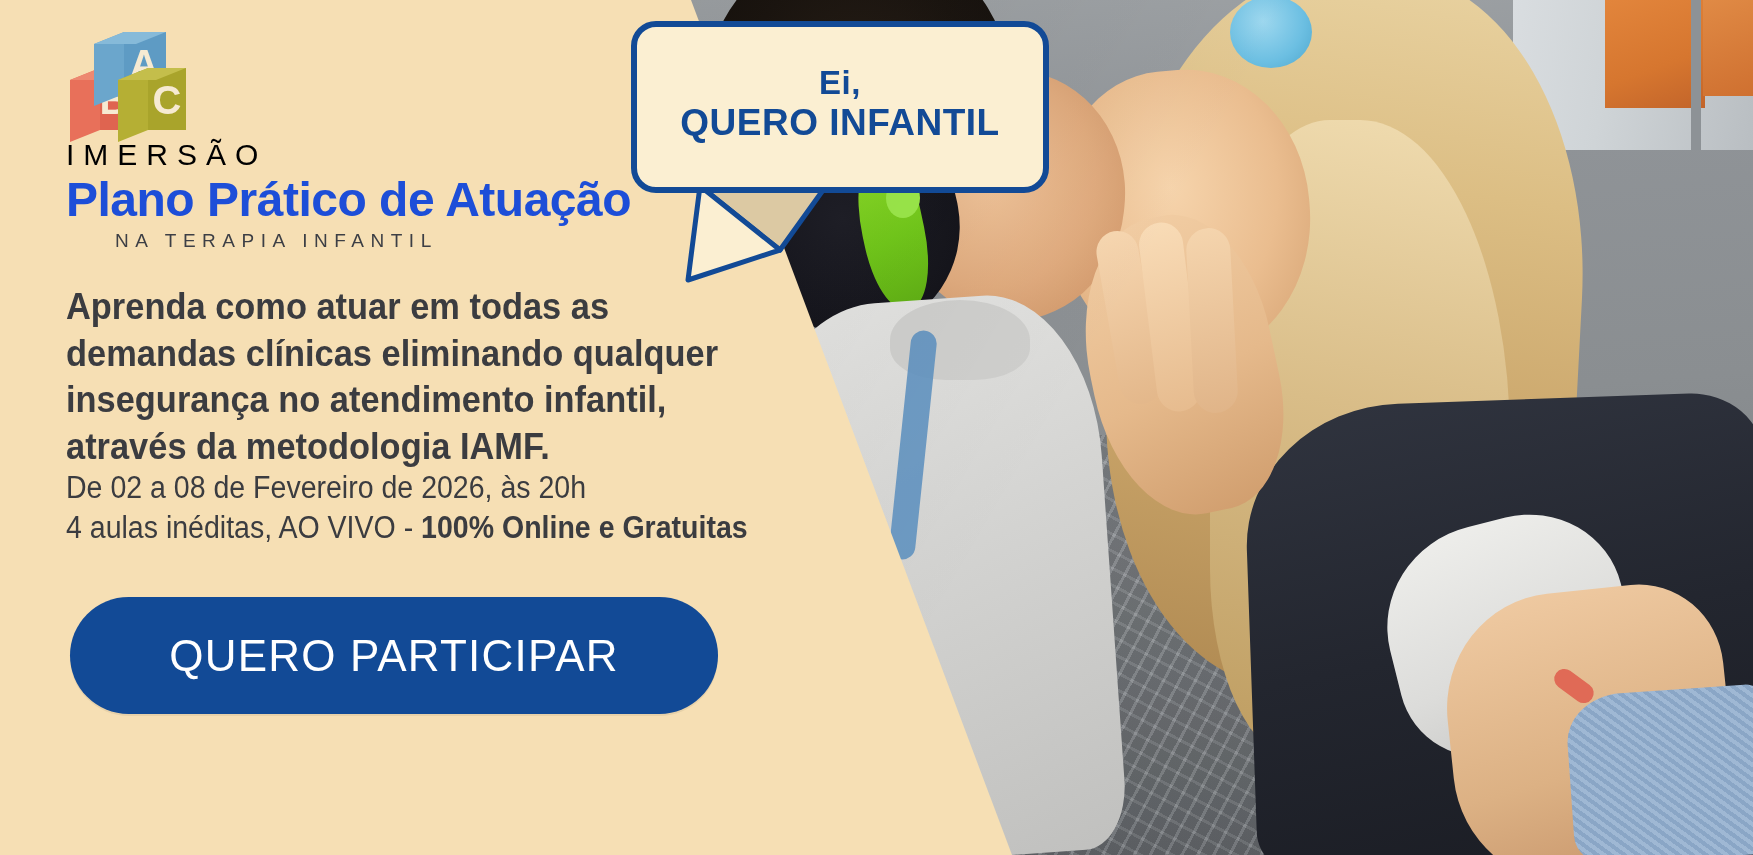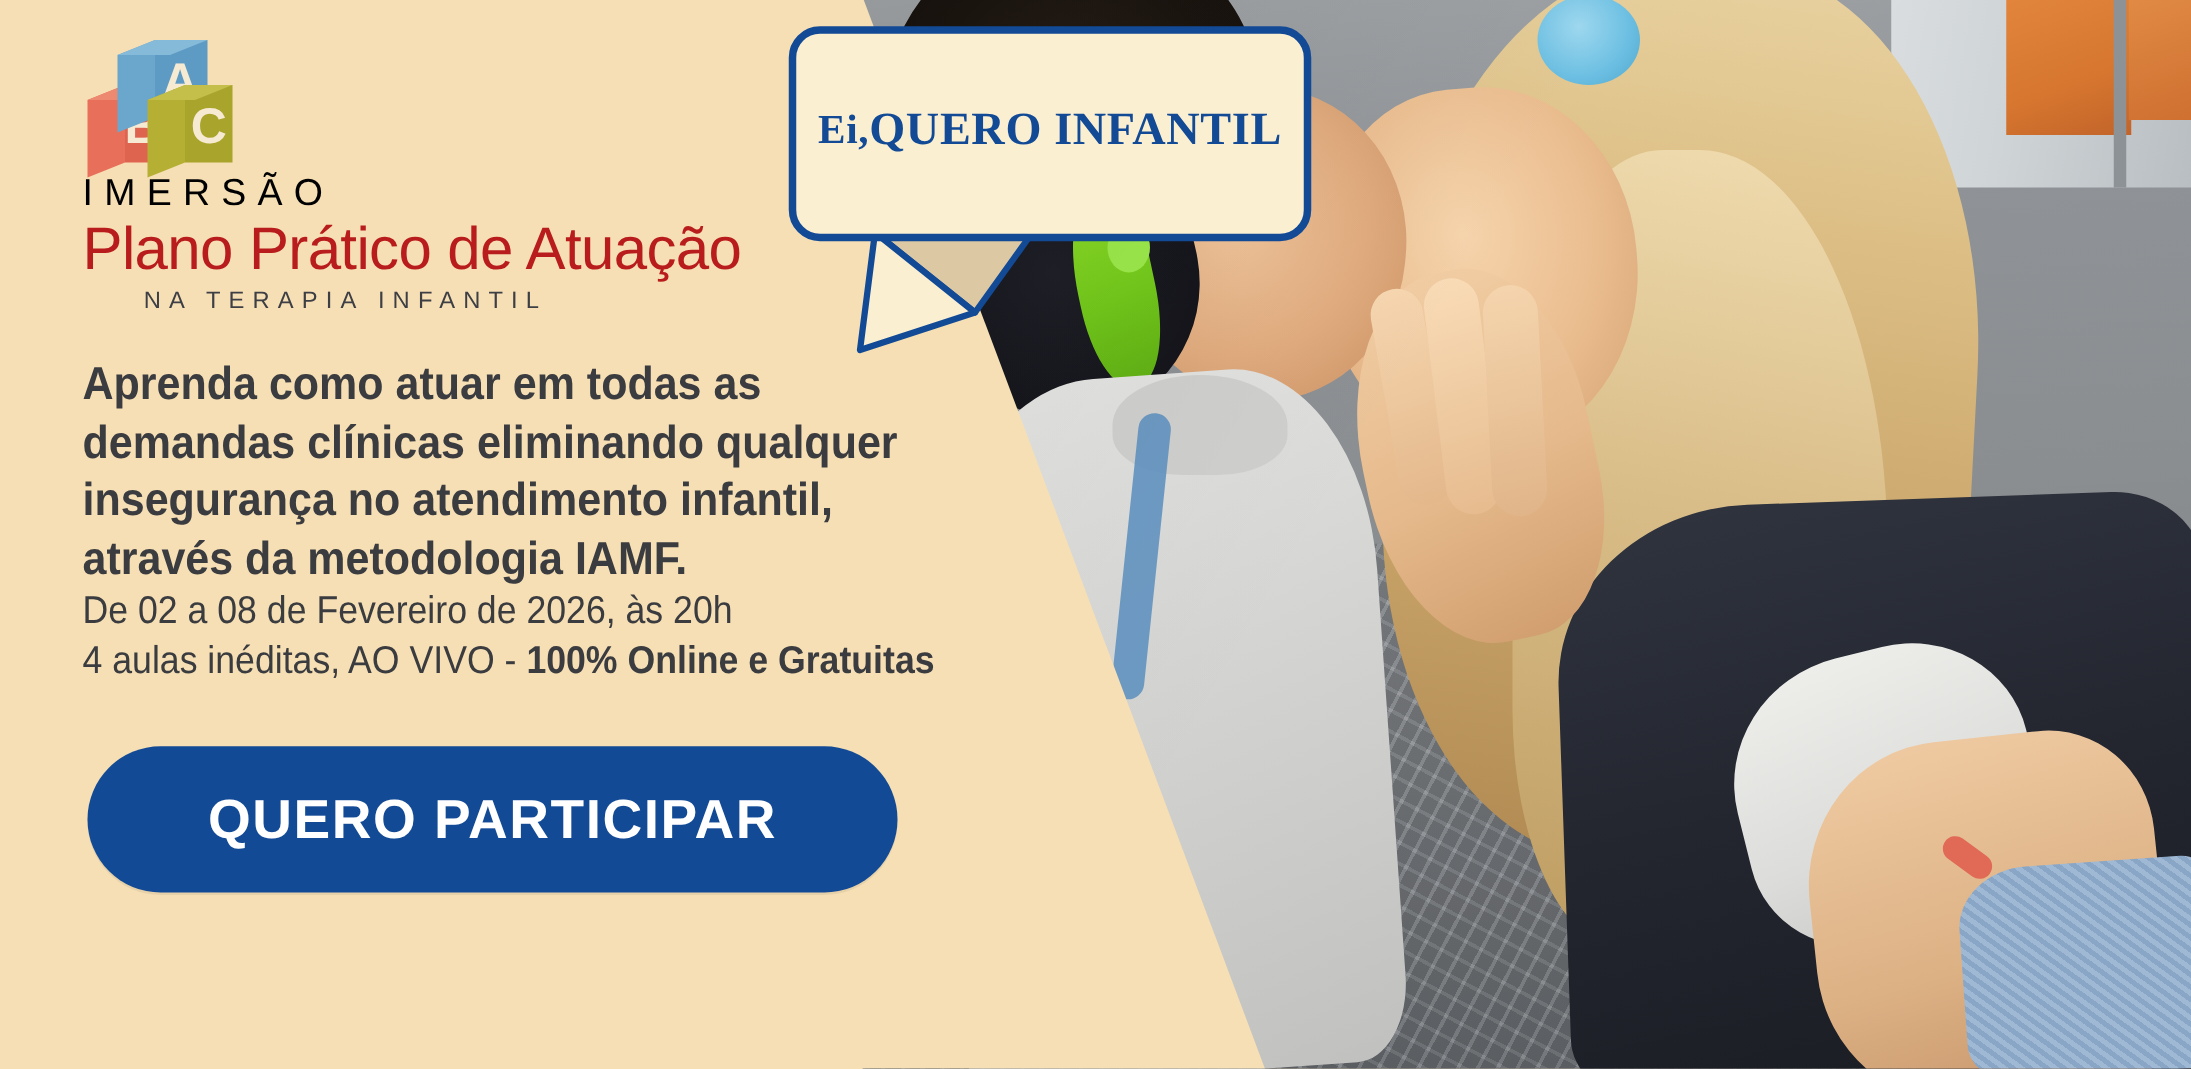--- a/index.html
+++ b/index.html
@@ -205,22 +205,22 @@
   
   .content{position:absolute;left:66px;top:0;z-index:6;}
 
   .kicker{
     position:absolute;top:138px;left:0;
     font-size:30px;font-weight:400;letter-spacing:9px;
     color:#000000;white-space:nowrap;
   }
   .headline{
     position:absolute;top:172px;left:0;
-    font-size:48px;font-weight:400;letter-spacing:-.5px;
-    color:#b91c1c;white-space:nowrap;
+    font-size:48px;font-weight:700;letter-spacing:-.5px;
+    color:#1d4ed8;white-space:nowrap;
   }
   .subhead{
     position:absolute;top:230px;left:2px;
     font-size:19px;font-weight:500;letter-spacing:6.5px;
     color:#3d3f45;white-space:nowrap;margin-left:47px;
   }
 
   .lede{
     position:absolute;top:284px;left:0;width:740px;
     font-family:"Liberation Sans Narrow","Liberation Sans",sans-serif;
@@ -240,34 +240,34 @@
   .detail-1{top:470px;}
   .detail-2{top:510px;}
   .detail b{font-weight:700;}
 
   .cta{
     position:absolute;left:70px;top:597px;
     width:648px;height:117px;
     background:#124A96;
     border:none;border-radius:60px;
     color:#ffffff;
-    font-size:44px;font-weight:700;letter-spacing:1.2px;
+    font-size:44px;font-weight:400;letter-spacing:1.2px;
     display:flex;align-items:center;justify-content:center;
     cursor:pointer;z-index:6;
     box-shadow:0 2px 0 rgba(0,0,0,.06);
   }
 
   
   .bubble-layer{
     position:absolute;left:630px;top:18px;width:420px;height:300px;z-index:8;
   }
   .bubble-text{
     position:absolute;left:0;top:0;width:420px;height:172px;
-    display:flex;flex-direction:row;align-items:center;justify-content:center;
-    color:#124A96;pointer-events:none;font-family:Liberation Serif, serif;
+    display:flex;flex-direction:column;align-items:center;justify-content:center;
+    color:#124A96;pointer-events:none;
   }
   .bubble-l1{font-size:33px;font-weight:700;line-height:1.12;letter-spacing:.5px;}
   .bubble-l2{font-size:37px;font-weight:700;line-height:1.12;letter-spacing:.5px;}
 </style>
 </head>
 <body>
 
 <div class="banner">
 
   <div class="photo-wrap">

